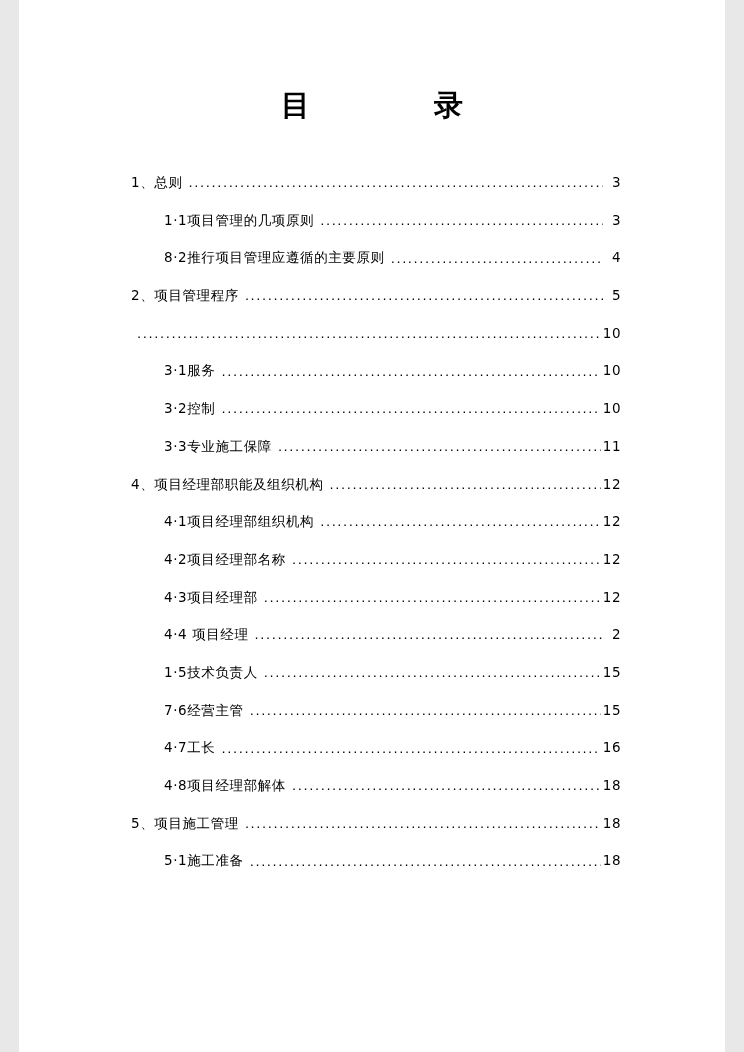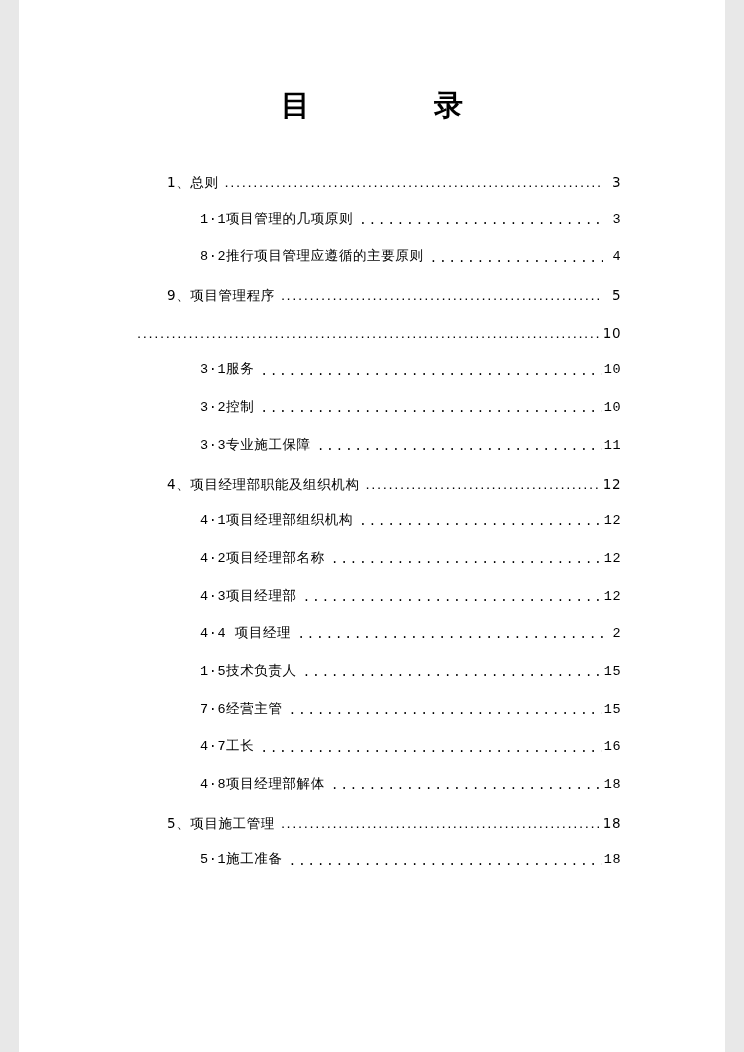--- a/index.html
+++ b/index.html
@@ -36,26 +36,24 @@
   .toc-entry {
     display: flex;
     align-items: flex-end;
     font-size: 13.5px;
     line-height: 1.2;
     margin-bottom: 21.5px;
     white-space: nowrap;
   }
   .toc-entry.level-2 {
     padding-left: 33px;
-    font-family: Liberation Mono, monospace;
   }
   .toc-label {
     flex: 0 0 auto;
     letter-spacing: 0.6px;
-    margin-left: 36px;
   }
   .toc-dots {
     flex: 1 1 auto;
     overflow: hidden;
     white-space: nowrap;
     margin: 0 2px 0 6px;
     color: #000;
     font-size: 13px;
     letter-spacing: 1.6px;
     line-height: 1;
@@ -86,21 +84,21 @@
         <span class="toc-label">1·1项目管理的几项原则</span>
         <span class="toc-dots">.........................................................................................</span>
         <span class="toc-page">3</span>
       </div>
       <div class="toc-entry level-2">
         <span class="toc-label">8·2推行项目管理应遵循的主要原则</span>
         <span class="toc-dots">.........................................................................................</span>
         <span class="toc-page">4</span>
       </div>
       <div class="toc-entry level-1">
-        <span class="toc-label">9、项目管理程序</span>
+        <span class="toc-label">2、项目管理程序</span>
         <span class="toc-dots">.........................................................................................</span>
         <span class="toc-page">5</span>
       </div>
       <div class="toc-entry level-1">
         <span class="toc-dots">.........................................................................................</span>
         <span class="toc-page">10</span>
       </div>
       <div class="toc-entry level-2">
         <span class="toc-label">3·1服务</span>
         <span class="toc-dots">.........................................................................................</span>

